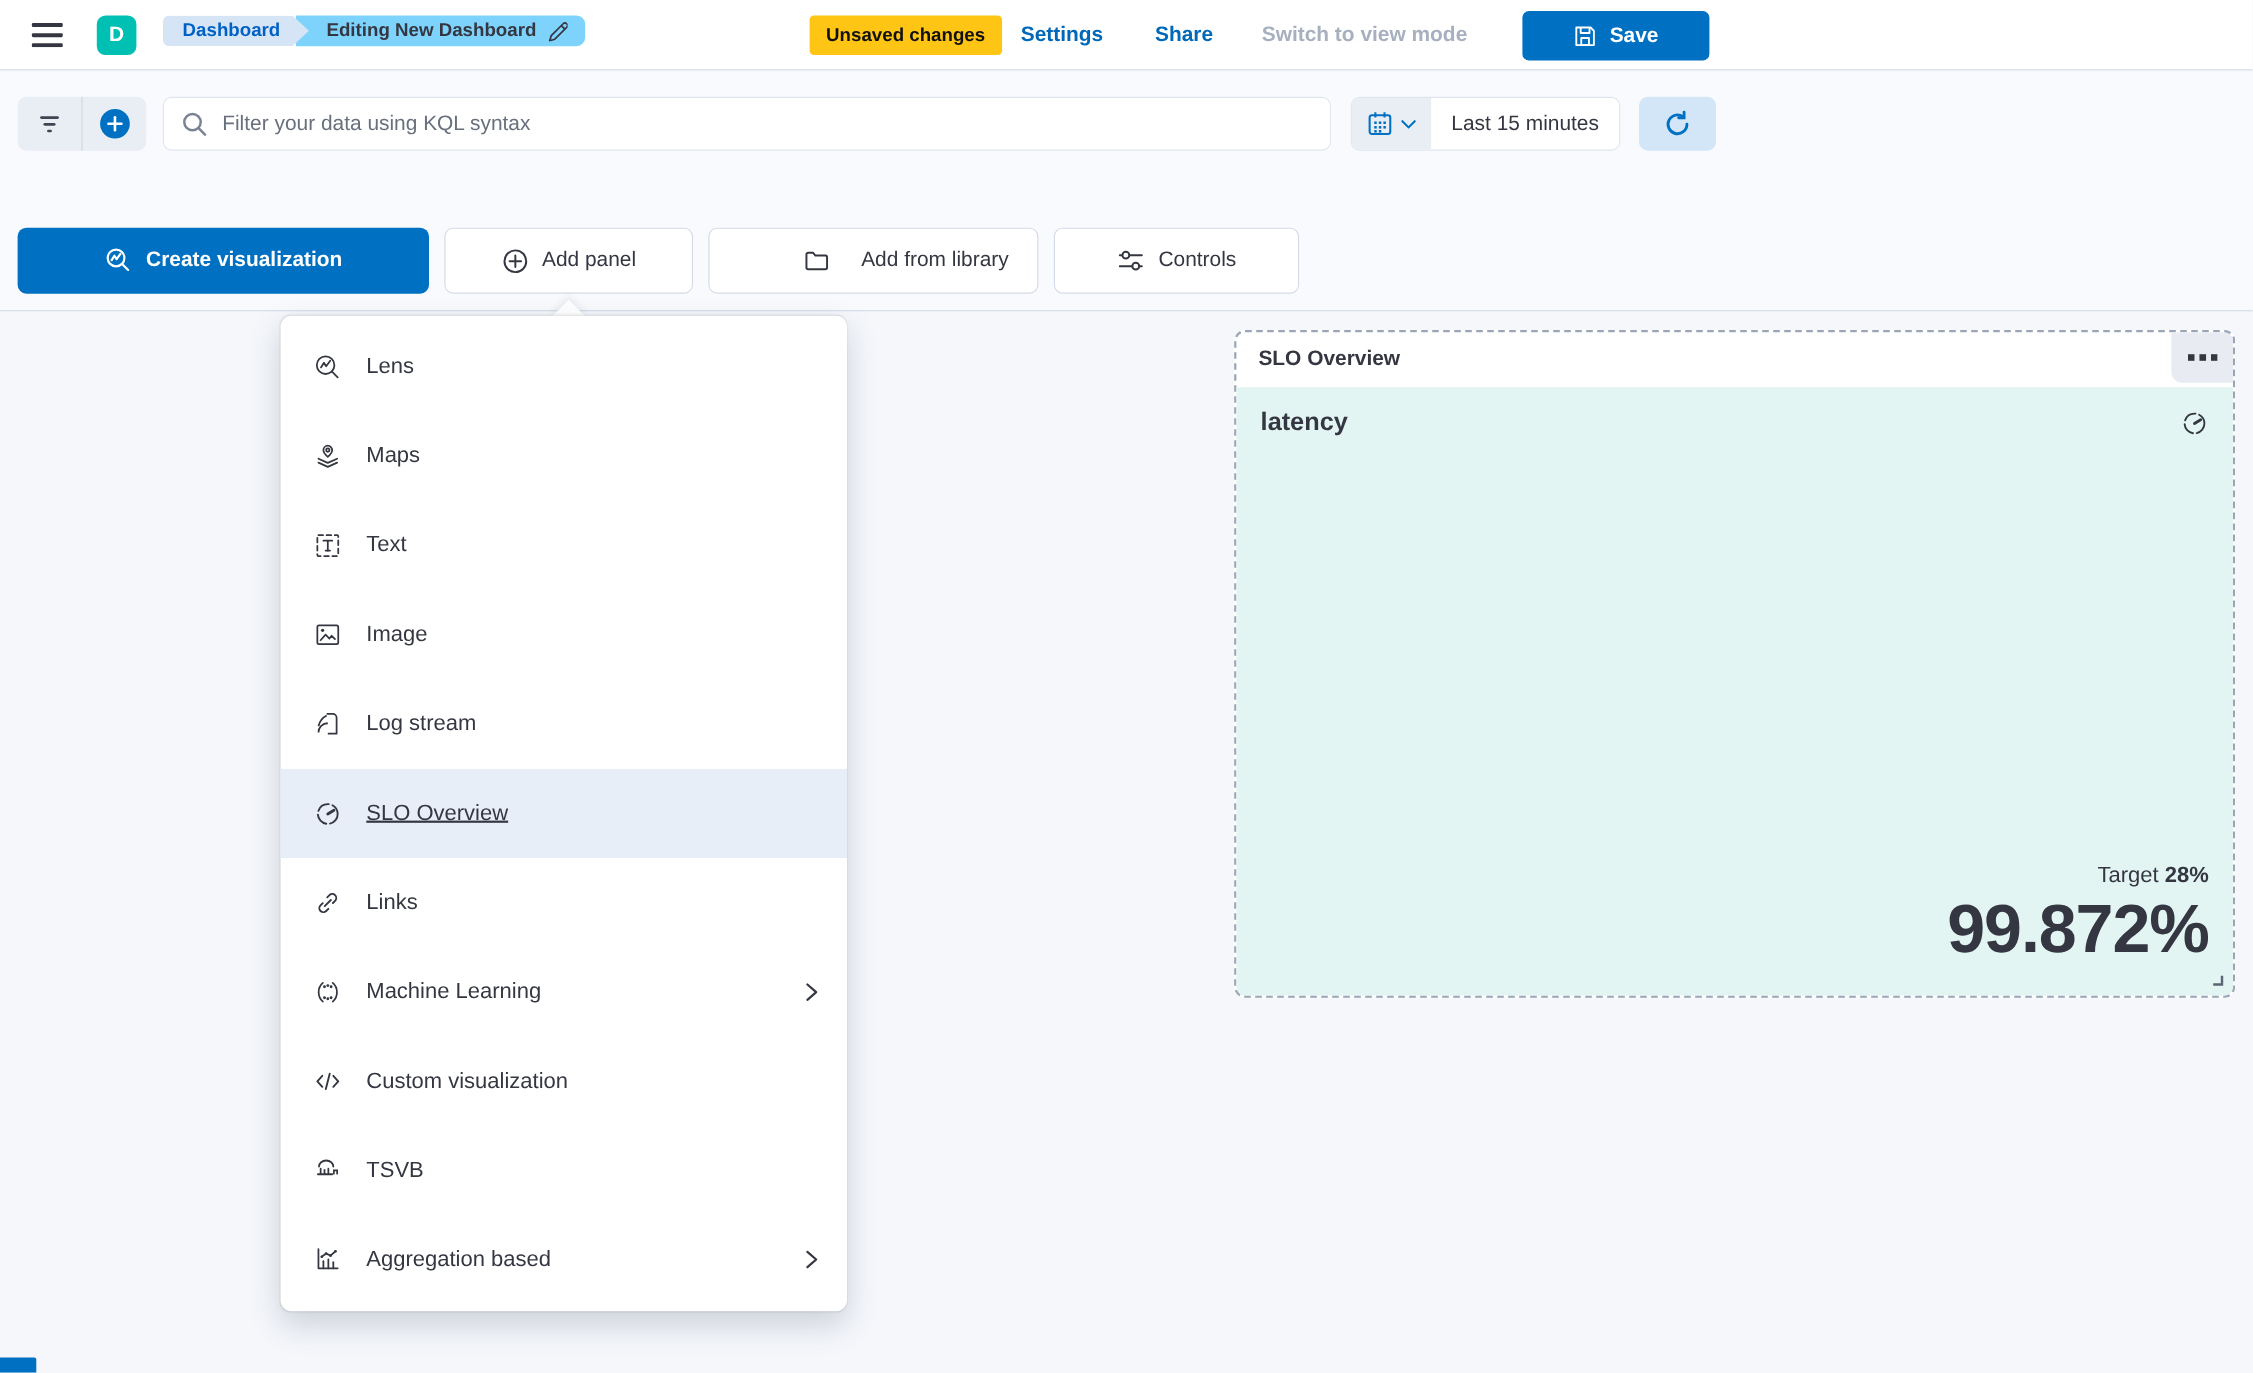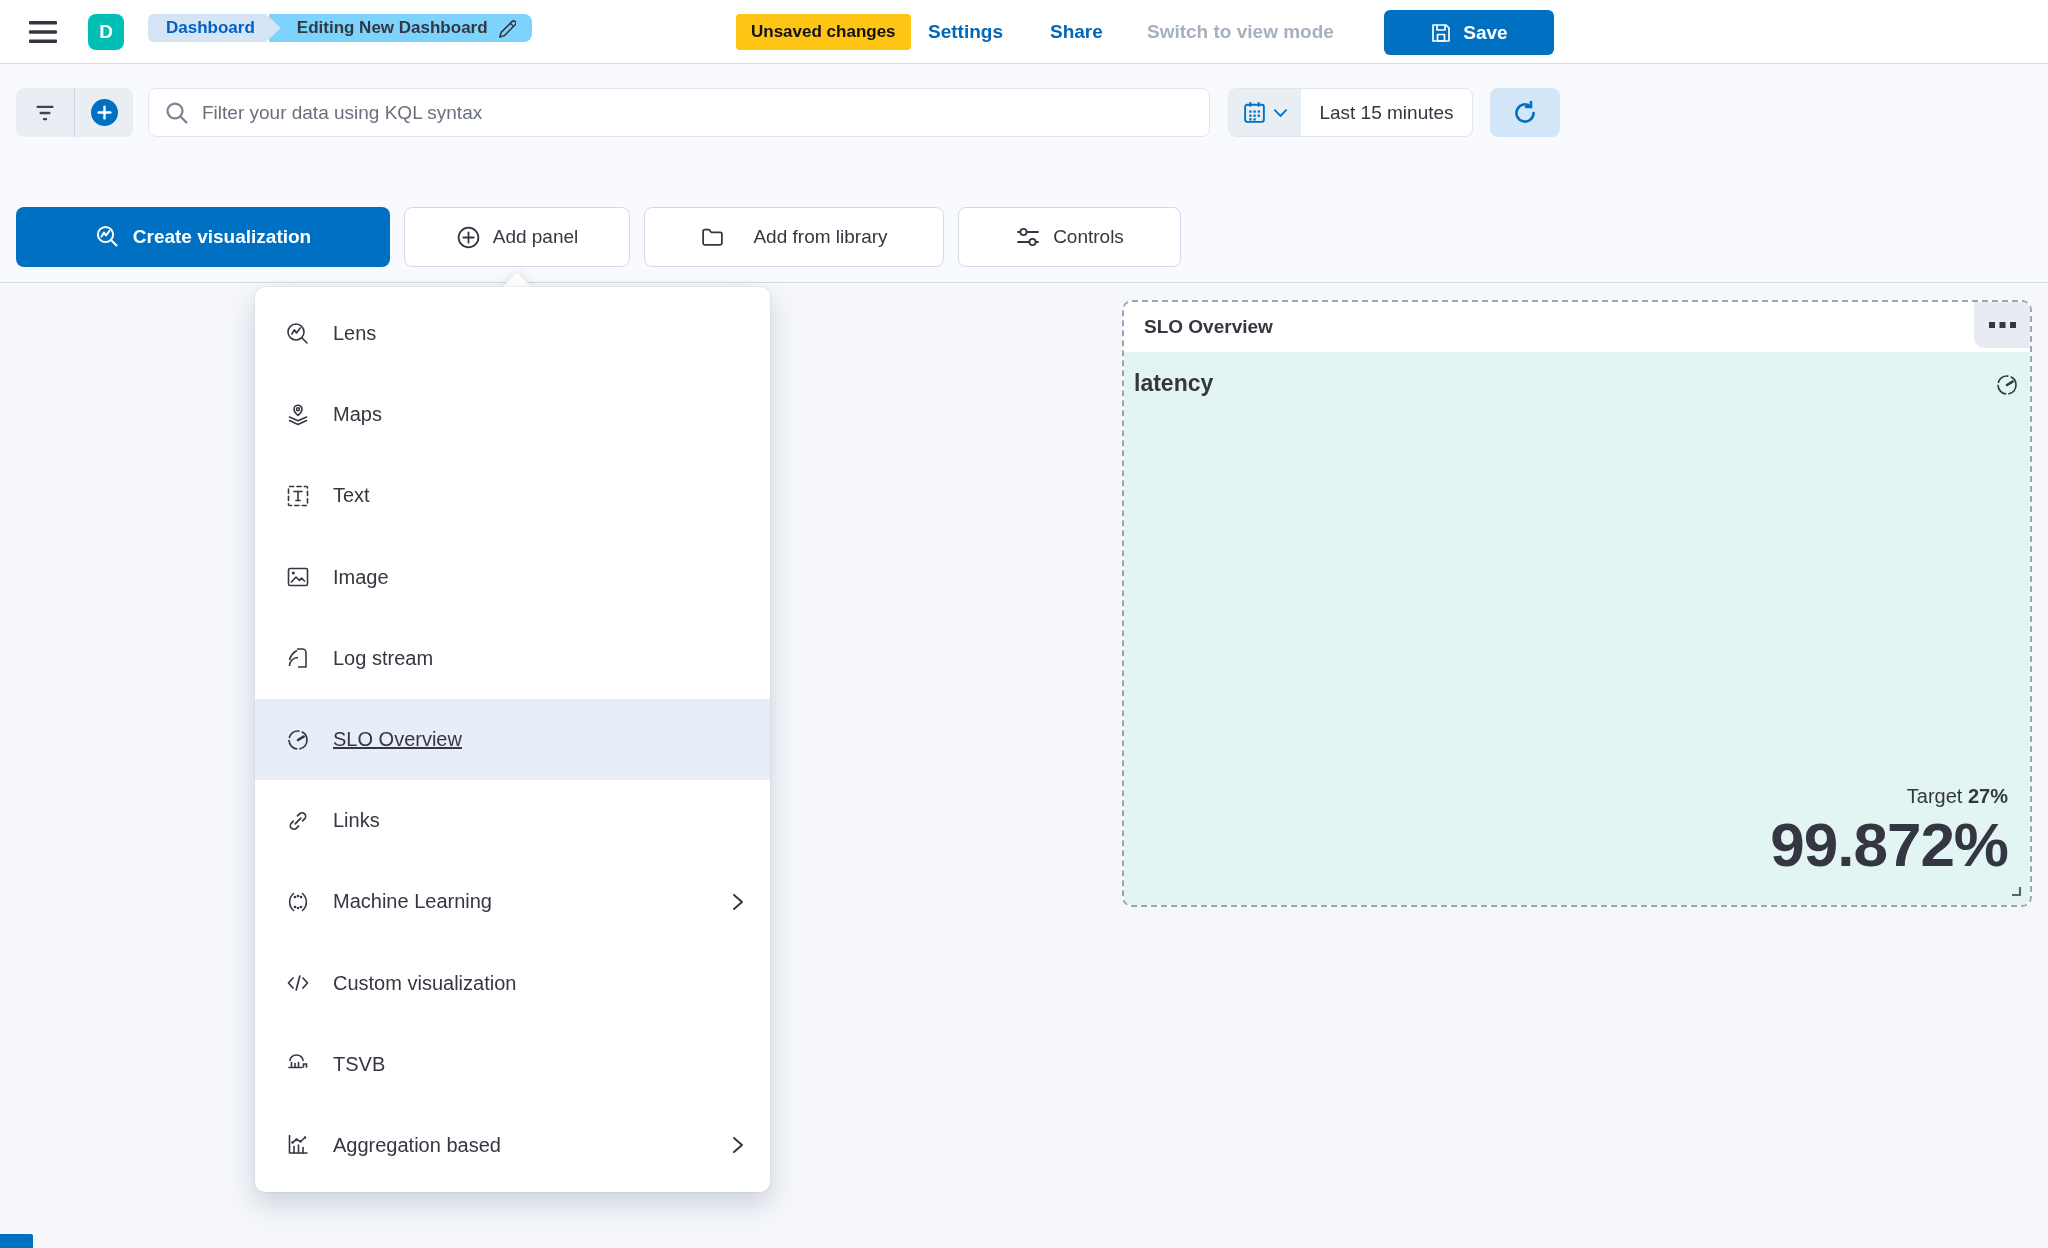--- a/index.html
+++ b/index.html
@@ -33,39 +33,39 @@
   .datepicker { position:absolute; left:1228px; top:23px; width:245px; height:49px; background:#fff; border:1px solid #e0e5ee; border-radius:8px; display:flex; overflow:hidden; }
   .datepicker .cal-seg { width:72px; background:#e9edf4; display:flex; align-items:center; justify-content:center; gap:6px; cursor:pointer; }
   .datepicker .range { flex:1; display:flex; align-items:center; justify-content:center; font-size:19px; color:#343741; cursor:pointer; }
   .refresh-btn { position:absolute; left:1490px; top:23px; width:70px; height:49px; background:#d2e6f8; border:none; border-radius:8px; display:flex; align-items:center; justify-content:center; cursor:pointer; }
 
   .toolbar { position:absolute; top:142px; left:16px; display:flex; gap:14px; }
   .tbtn { height:60px; border-radius:8px; display:flex; align-items:center; gap:12px; font-size:19px; font-family:inherit; cursor:pointer; padding:0 26px; }
   .tbtn.primary { background:#0071c2; border:none; color:#fff; font-weight:600; width:374px; justify-content:center; }
   .tbtn.plain { background:#fff; border:1px solid #d3dae6; color:#343741; font-weight:500; }
   .tbtn.addpanel { width:226px; justify-content:center; }
-  .tbtn.library { width:300px; justify-content:center;gap:28px; }
+  .tbtn.library { width:300px; justify-content:flex-end;gap:28px; }
   .tbtn.controls { width:223px; justify-content:center; }
 
   
   .menu-caret { position:absolute; left:506px; top:277px; width:22px; height:22px; background:#fff; transform:rotate(45deg); z-index:39; box-shadow:-3px -3px 6px rgba(70,80,100,.08); }
   .dropdown { position:absolute; left:255px; top:287px; width:515px; height:905px; background:#fff; border-radius:10px; box-shadow:0 12px 28px rgba(65,78,101,.22), 0 0 2px rgba(65,78,101,.2); z-index:40; display:flex; flex-direction:column; padding:6px 0; }
   .menu-item { flex:1; display:flex; align-items:center; padding:0 24px 0 30px; gap:22px; cursor:pointer; }
   .menu-item .mi-icon { width:26px; height:26px; flex:0 0 26px; display:flex; align-items:center; justify-content:center; }
   .menu-item .mi-label { font-size:20px; color:#343741; }
   .menu-item.highlight { background:#e8eef8; }
   .menu-item.highlight .mi-label { text-decoration:underline; }
   .menu-item .mi-chevron { margin-left:auto; display:flex; }
 
   
   .slo-panel { position:absolute; left:1122px; top:300px; width:910px; height:607px; border:2px dashed #9aa5b6; border-radius:10px; background:#fff; z-index:10; }
   .slo-header { position:relative; height:50px; display:flex; align-items:center; padding:0 20px; }
   .slo-title { font-size:19px; font-weight:700; color:#343741; }
   .slo-options { position:absolute; right:0; top:0; width:56px; height:46px; background:#e8ecf2; border:none; border-radius:0 8px 0 10px; display:flex; align-items:center; justify-content:center; cursor:pointer; }
-  .slo-body { position:absolute; left:0; top:50px; right:0; bottom:0; background:#e3f5f2; border-radius:0 0 8px 8px; padding:18px 10px; }
+  .slo-body { position:absolute; left:0; top:50px; right:0; bottom:0; background:#e3f5f2; border-radius:0 0 8px 8px; padding:18px 22px; }
   .slo-metric-row { display:flex; align-items:flex-start; justify-content:space-between; }
   .slo-metric-name { font-size:23px; font-weight:700; color:#343741; }
   .slo-figures { position:absolute; right:22px; bottom:28px; text-align:right; }
   .slo-target { font-size:20px; color:#343741; }
   .slo-target b { font-weight:700; }
   .slo-value { font-size:62px; font-weight:800; letter-spacing:-1px; color:#343741; line-height:1.05; margin-top:4px; }
   .resize-corner { position:absolute; right:8px; bottom:8px; }
 
   .artifact { position:absolute; left:0; top:1234px; width:33px; height:14px; background:#0071c2; border-radius:0 2px 0 0; }
   svg { display:block; }
@@ -398,21 +398,21 @@
         <span class="slo-metric-name">latency</span>
         <span style="margin-top:2px;">
           <svg width="26" height="26" viewBox="0 0 26 26" fill="none" stroke="#343741" stroke-linecap="round">
               <circle cx="13" cy="13" r="9" stroke-width="1.7" stroke-dasharray="12 3.5"></circle>
               <line x1="13" y1="13" x2="18.6" y2="9.6" stroke-width="2.6"></line>
             </svg>
         </span>
       </div>
       <div class="slo-figures">
         <div class="slo-target">
-          <span>Target </span><b>27%</b>
+          <span>Target </span><b>28%</b>
         </div>
         <div class="slo-value">99.872%</div>
       </div>
       <span class="resize-corner">
         <svg width="14" height="14" viewBox="0 0 14 14" fill="none" stroke="#5a6472" stroke-width="2.2">
             <polyline points="4,12 12,12 12,4"></polyline>
           </svg>
       </span>
     </div>
   </div>

